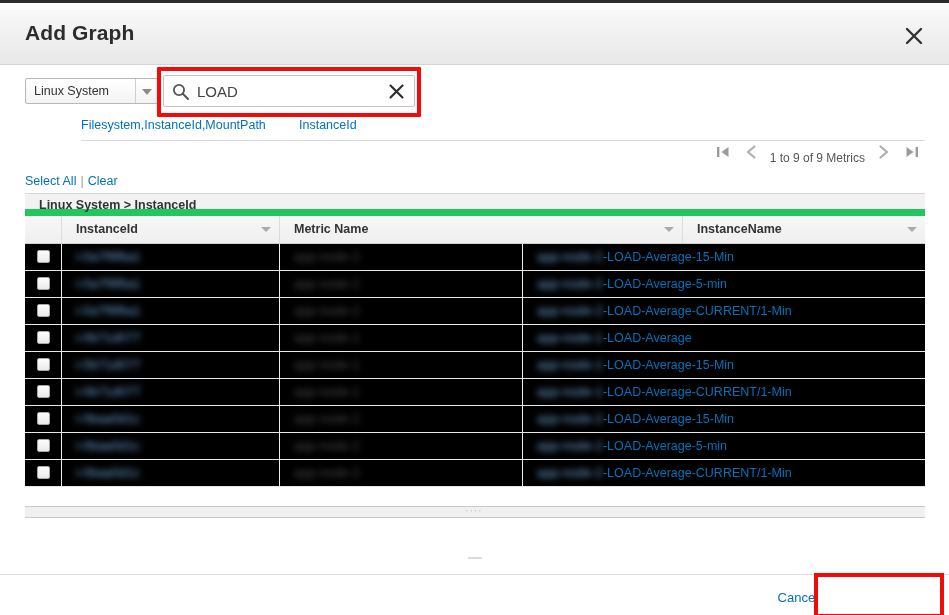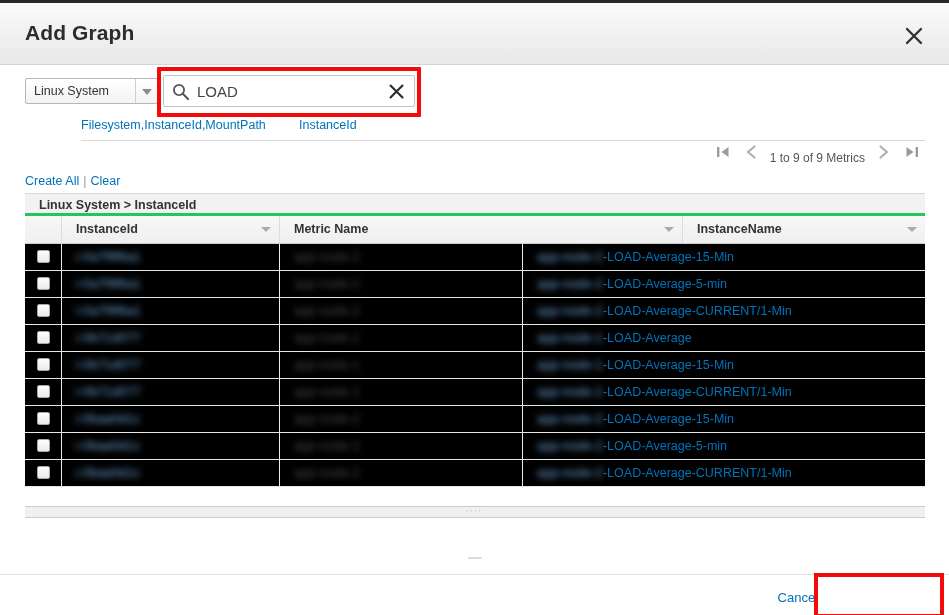--- a/index.html
+++ b/index.html
@@ -195,21 +195,21 @@
   
   .tbl {
     position: absolute;
     left: 25px; top: 190px;
     width: 900px;
   }
   .tbl-group {
     height: 23px;
     background: #f2f2f2;
     border-top: 1px solid #d7d7d7;
-    border-bottom: 3px solid #22c55e;
+    border-bottom: 7px solid #22c55e;
     font-size: 12.5px;
     font-weight: bold;
     color: #333;
     padding: 4px 0 0 14px;
   }
   .tbl-head {
     display: flex;
     height: 28px;
     background: linear-gradient(to bottom, #f7f7f7 0%, #efefef 100%);
     border-bottom: 1px solid #cfcfcf;
@@ -415,21 +415,21 @@
   <div class="hl-search"></div>
 
   <div class="dims-row">
     <span class="dim-link d0">Filesystem,InstanceId,MountPath</span>
     <span class="dim-link d1">InstanceId</span>
     <div class="dims-rule"></div>
   </div>
 
 
   <div class="sel-links">
-    <a>Create All</a><span class="sel-sep">|</span><a>Clear</a>
+    <a>Select All</a><span class="sel-sep">|</span><a>Clear</a>
   </div>
 
   <div class="tbl">
     <div class="tbl-group">Linux System &gt; InstanceId</div>
 
     <div class="tbl-head">
       <div class="th first c-chk"></div>
       <div class="th c-iid">
         <span>InstanceId</span>
         <span class="sorter"></span>

